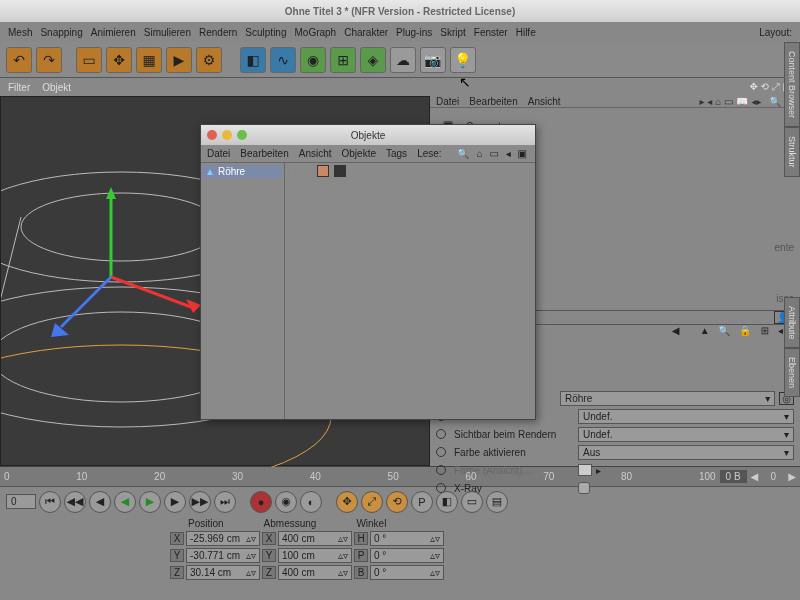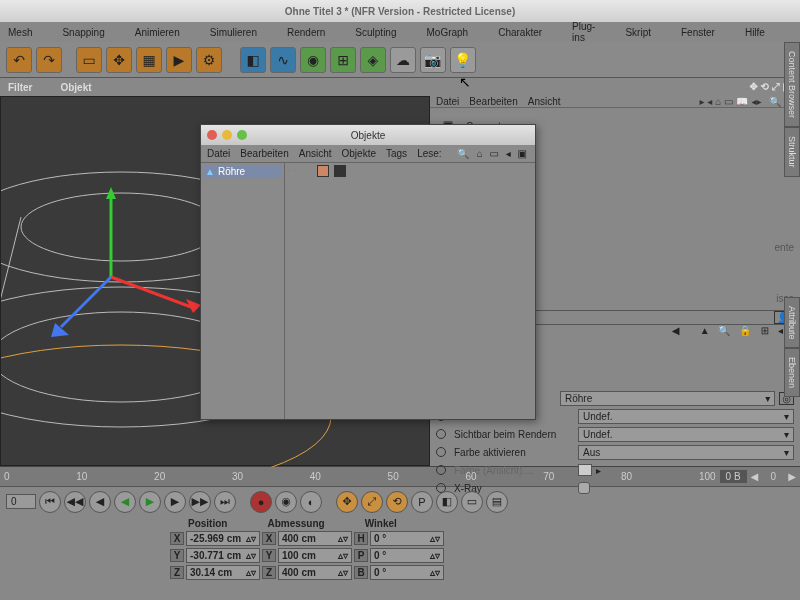--- a/index.html
+++ b/index.html
@@ -1,26 +1,26 @@
 <!DOCTYPE html>
 <html><head>
 <meta charset="utf-8">
 <style>
 * { margin: 0; padding: 0; box-sizing: border-box; font-family: "Lucida Grande", Arial, sans-serif; font-size: 10px; }
 body { background: #888; width: 800px; height: 600px; overflow: hidden; position: relative; color: #222; }
 .titlebar { height: 22px; background: linear-gradient(#e8e8e8,#d0d0d0); display: flex; align-items: center; justify-content: center; color: #666; font-size: 11px; font-weight: bold; }
-.menubar { height: 20px; background: #888; display: flex; align-items: center; padding: 0 8px; gap: 30px; color: #222; font-size: 11px; }
+.menubar { height: 20px; background: #888; display: flex; align-items: center; padding: 0 8px; gap: 8px; color: #222; font-size: 11px; }
 .menubar .spacer { flex: 1; }
 .menubar .layout-sel { background: #9a9a9a; border: 1px solid #555; padding: 1px 6px; font-size: 10px; }
 .toolbar { height: 36px; background: #8a8a8a; border-bottom: 1px solid #555; display: flex; align-items: center; padding: 0 6px; gap: 4px; }
 .tbtn { width: 26px; height: 26px; background: #9a9a9a; border: 1px solid #666; border-radius: 3px; display: flex; align-items: center; justify-content: center; font-size: 14px; }
 .tbtn.orange { background: #b87a2a; }
 .tbtn.blue { background: #3a7aa8; }
 .tbtn.green { background: #5a9a4a; }
-.subbar { height: 18px; background: #888; display: flex; align-items: center; padding: 0 8px; gap: 28px; font-size: 10px; color: #ddd; font-weight: bold; }
+.subbar { height: 18px; background: #888; display: flex; align-items: center; padding: 0 8px; gap: 12px; font-size: 10px; color: #ddd; }
 .main { display: flex; height: 370px; }
 .viewport { width: 430px; height: 370px; background: #3a3a3a; position: relative; border: 1px solid #222; }
 .rightcol { flex: 1; background: #888; display: flex; flex-direction: column; }
 .vrt-tabs { position: absolute; right: 0; top: 42px; width: 16px; display: flex; flex-direction: column; }
 .vtab { writing-mode: vertical-rl; padding: 8px 2px; background: #7a7a7a; border: 1px solid #555; font-size: 9px; color: #ddd; }
 .panel-hdr { height: 20px; background: #888; display: flex; align-items: center; padding: 0 6px; gap: 10px; font-size: 10px; border-bottom: 1px solid #666; }
 .panel-hdr .icons { margin-left: auto; display: flex; gap: 3px; color: #333; }
 .browser-list { padding: 6px; }
 .browser-item { display: flex; align-items: center; gap: 8px; padding: 4px 2px; font-size: 11px; }
 .bi-icon { width: 20px; height: 16px; display: flex; align-items: center; justify-content: center; }
@@ -33,21 +33,21 @@
 .arow { display: flex; align-items: center; gap: 4px; height: 18px; font-size: 10px; }
 .arow .albl { width: 120px; }
 .arow .aval { flex: 1; background: #9a9a9a; border: 1px solid #555; padding: 1px 4px; display: flex; justify-content: space-between; }
 .radio { width: 10px; height: 10px; border: 1px solid #333; border-radius: 50%; display: inline-block; margin-right: 4px; }
 .timeline { height: 20px; background: #7a7a7a; border-top: 1px solid #444; display: flex; align-items: center; font-size: 9px; color: #ccc; padding: 0 4px; }
 .tl-ruler { flex: 1; display: flex; justify-content: space-between; }
 .playbar { height: 30px; background: #888; display: flex; align-items: center; padding: 0 6px; gap: 3px; border-top: 1px solid #555; }
 .pbtn { width: 22px; height: 22px; border: 1px solid #555; border-radius: 11px; background: #9a9a9a; display: flex; align-items: center; justify-content: center; font-size: 11px; }
 .pbtn.rec { background: #aa3333; }
 .pbtn.play { color: #2a8a2a; }
-.coords { height: 70px; background: #888; display: flex; padding: 2px 170px 2px 170px; gap: 2px; flex-direction: column; font-weight: bold; }
+.coords { height: 70px; background: #888; display: flex; padding: 2px 170px 2px 170px; gap: 2px; flex-direction: column; }
 .coords-hdr { display: flex; gap: 40px; font-size: 10px; padding-left: 18px; }
 .crow { display: flex; gap: 2px; align-items: center; }
 .clbl { width: 14px; text-align: center; background: #777; border: 1px solid #555; }
 .cfield { width: 74px; background: #9a9a9a; border: 1px solid #555; padding: 1px 3px; display: flex; justify-content: space-between; font-size: 10px; }
 .cbot { display: flex; gap: 4px; margin-top: 2px; }
 .cbtn { background: #9a9a9a; border: 1px solid #555; padding: 1px 8px; font-size: 10px; }
 
 .objwin { position: absolute; left: 200px; top: 124px; width: 336px; height: 296px; background: #8a8a8a; border: 1px solid #444; box-shadow: 2px 2px 8px rgba(0,0,0,.4); }
 .ow-title { height: 20px; background: linear-gradient(#e4e4e4,#c8c8c8); display: flex; align-items: center; position: relative; font-size: 11px; color: #333; justify-content: center; }
 .ow-traffic { position: absolute; left: 6px; display: flex; gap: 5px; }

